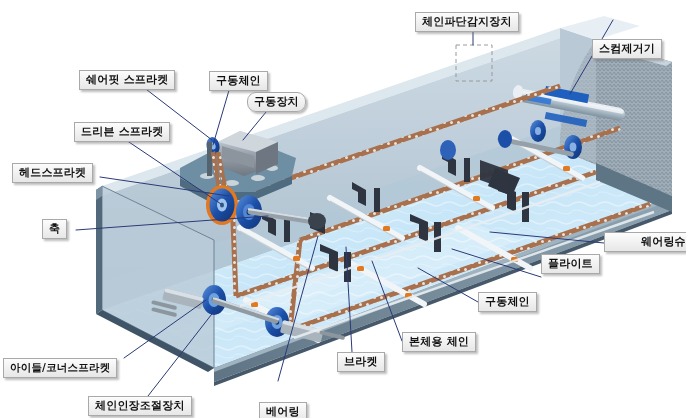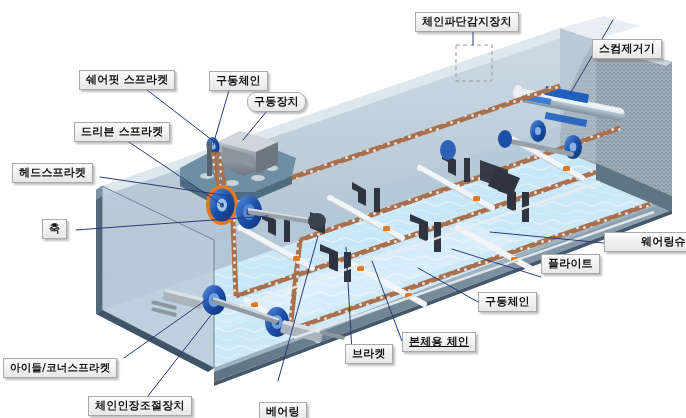--- a/index.html
+++ b/index.html
@@ -288,19 +288,19 @@
   <div class="lbl" style="left:209px;top:71px;">구동체인</div>
   <div class="lbl" style="left:247px;top:92px;border-radius:9px;">구동장치</div>
   <div class="lbl" style="left:46px;top:122px;margin-left:28px;">드리븐 스프라켓</div>
   <div class="lbl" style="left:12px;top:163px;">헤드스프라켓</div>
   <div class="lbl" style="left:42px;top:219px;">축</div>
   <div class="lbl" style="left:415px;top:12px;text-align:right;">체인파단감지장치</div>
   <div class="lbl" style="left:592px;top:3px;margin-top:36px;">스컴제거기</div>
   <div class="lbl" style="left:604px;top:232px;padding-left:36px;">웨어링슈</div>
   <div class="lbl" style="left:541px;top:254px;">플라이트</div>
   <div class="lbl" style="left:478px;top:292px;">구동체인</div>
-  <div class="lbl" style="left:402px;top:332px;text-decoration:underline;">본체용 체인</div>
-  <div class="lbl" style="left:337px;top:344px;margin-left:8px;">브라켓</div>
+  <div class="lbl" style="left:402px;top:332px;">본체용 체인</div>
+  <div class="lbl" style="left:337px;top:352px;">브라켓</div>
   <div class="lbl" style="left:259px;top:402px;">베어링</div>
   <div class="lbl" style="left:88px;top:396px;">체인인장조절장치</div>
   <div class="lbl sm" style="left:3px;top:358px;">아이들/코너스프라켓</div>
 
 </div>
 
 </body></html>

